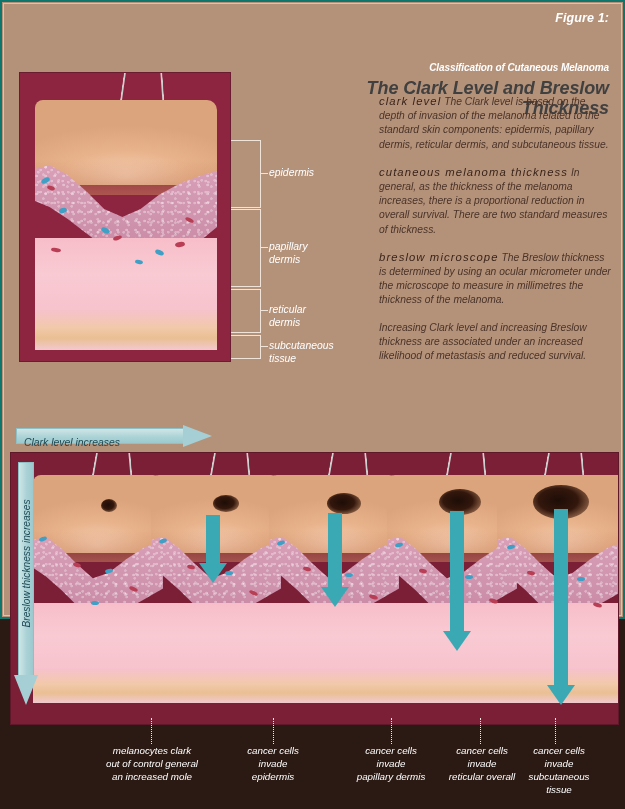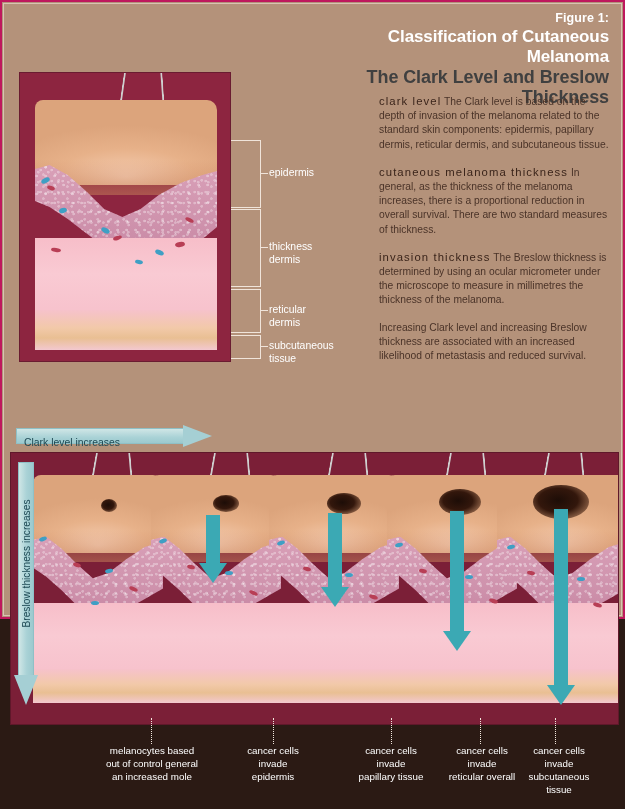--- a/index.html
+++ b/index.html
@@ -6,37 +6,38 @@
   body {
     width: 625px; height: 809px;
     background: #2b1a14;
     font-family: "Liberation Sans", sans-serif;
     overflow: hidden;
   }
   .figure-root {
     position: relative;
     width: 625px; height: 619px;
     background: #b4927a;
-    border: 2px solid #be185d;
+    border: 2px solid #0f766e;
     outline: 1px solid #d8c4b2;
     outline-offset: -4px;
+    font-style: italic;
   }
 
   
   .header {
     position: absolute; right: 14px; top: 8px;
     width: 300px; text-align: right;
   }
   .fig-num {
     font-size: 12.5px; font-weight: bold; color: #ffffff;
     letter-spacing: .1px; line-height: 17px;
   }
   .title-main {
-    font-size: 17px; font-weight: bold; color: #ffffff;
-    line-height: 20px; letter-spacing: -.1px;
+    font-size: 10px; font-weight: bold; color: #ffffff;
+    line-height: 20px; letter-spacing: -.1px; margin-top: 31px;
   }
   .title-sub {
     font-size: 18px; font-weight: bold; color: #404040;
     line-height: 20px; letter-spacing: -.1px;
   }
 
   
   .copy {
     position: absolute; left: 377px; top: 92px; width: 232px;
   }
@@ -214,24 +215,24 @@
   </div>
 
   <div class="copy">
     <div class="para">
       <p><span class="lead">clark level</span><span> The Clark level is based on the depth of invasion of the melanoma related to the standard skin components: epidermis, papillary dermis, reticular dermis, and subcutaneous tissue.</span></p>
     </div>
     <div class="para">
       <p><span class="lead">cutaneous melanoma thickness</span><span> In general, as the thickness of the melanoma increases, there is a proportional reduction in overall survival. There are two standard measures of thickness.</span></p>
     </div>
     <div class="para">
-      <p><span class="lead">invasion thickness</span><span> The Breslow thickness is determined by using an ocular micrometer under the microscope to measure in millimetres the thickness of the melanoma.</span></p>
+      <p><span class="lead">breslow microscope</span><span> The Breslow thickness is determined by using an ocular micrometer under the microscope to measure in millimetres the thickness of the melanoma.</span></p>
     </div>
     <div class="para">
-      <p><span>Increasing Clark level and increasing Breslow thickness are associated with an increased likelihood of metastasis and reduced survival.</span></p>
+      <p><span>Increasing Clark level and increasing Breslow thickness are associated under an increased likelihood of metastasis and reduced survival.</span></p>
     </div>
   </div>
 
   <div class="panel-top">
     <div class="panel-top-inner">
 
       <div class="hair pt" style="left:92px; top:-58px; width:26px; height:86px; transform:rotate(8deg);"></div>
       <div class="hair pt" style="left:116px; top:-52px; width:22px; height:82px; transform:rotate(-4deg) scaleX(-1);"></div>
 
       <div class="blk" style="left:8px; top:20px; width:182px; height:250px;">
@@ -261,21 +262,21 @@
 
   <div class="brackets">
 
     <div class="bracket" style="top:53px; height:68px;"></div>
     <div class="tick" style="left:29px; top:86px;"></div>
     <div class="lbl" style="top:80px;">epidermis</div>
 
     <div class="bracket" style="top:122px; height:78px;"></div>
     <div class="tick" style="left:29px; top:160px;"></div>
     <div class="lbl" style="top:154px;">
-      <div>thickness</div>
+      <div>papillary</div>
       <div>dermis</div>
     </div>
 
     <div class="bracket" style="top:202px; height:44px;"></div>
     <div class="tick" style="left:29px; top:223px;"></div>
     <div class="lbl" style="top:217px;">
       <div>reticular</div>
       <div>dermis</div>
     </div>
 
@@ -404,35 +405,35 @@
     </div>
   </div>
 
   <div class="leader" style="left:149px; top:716px; height:26px;"></div>
   <div class="leader" style="left:271px; top:716px; height:26px;"></div>
   <div class="leader" style="left:389px; top:716px; height:26px;"></div>
   <div class="leader" style="left:478px; top:716px; height:26px;"></div>
   <div class="leader" style="left:553px; top:716px; height:26px;"></div>
 
   <div class="caption" style="left:88px; top:742px; width:124px;">
-    <div>melanocytes based</div>
+    <div>melanocytes clark</div>
     <div>out of control general</div>
     <div>an increased mole</div>
   </div>
 
   <div class="caption" style="left:224px; top:742px; width:94px;">
     <div>cancer cells</div>
     <div>invade</div>
     <div>epidermis</div>
   </div>
 
   <div class="caption" style="left:331px; top:742px; width:116px;">
     <div>cancer cells</div>
     <div>invade</div>
-    <div>papillary tissue</div>
+    <div>papillary dermis</div>
   </div>
 
   <div class="caption" style="left:424px; top:742px; width:112px;">
     <div>cancer cells</div>
     <div>invade</div>
     <div>reticular overall</div>
   </div>
 
   <div class="caption" style="left:505px; top:742px; width:104px;">
     <div>cancer cells</div>

